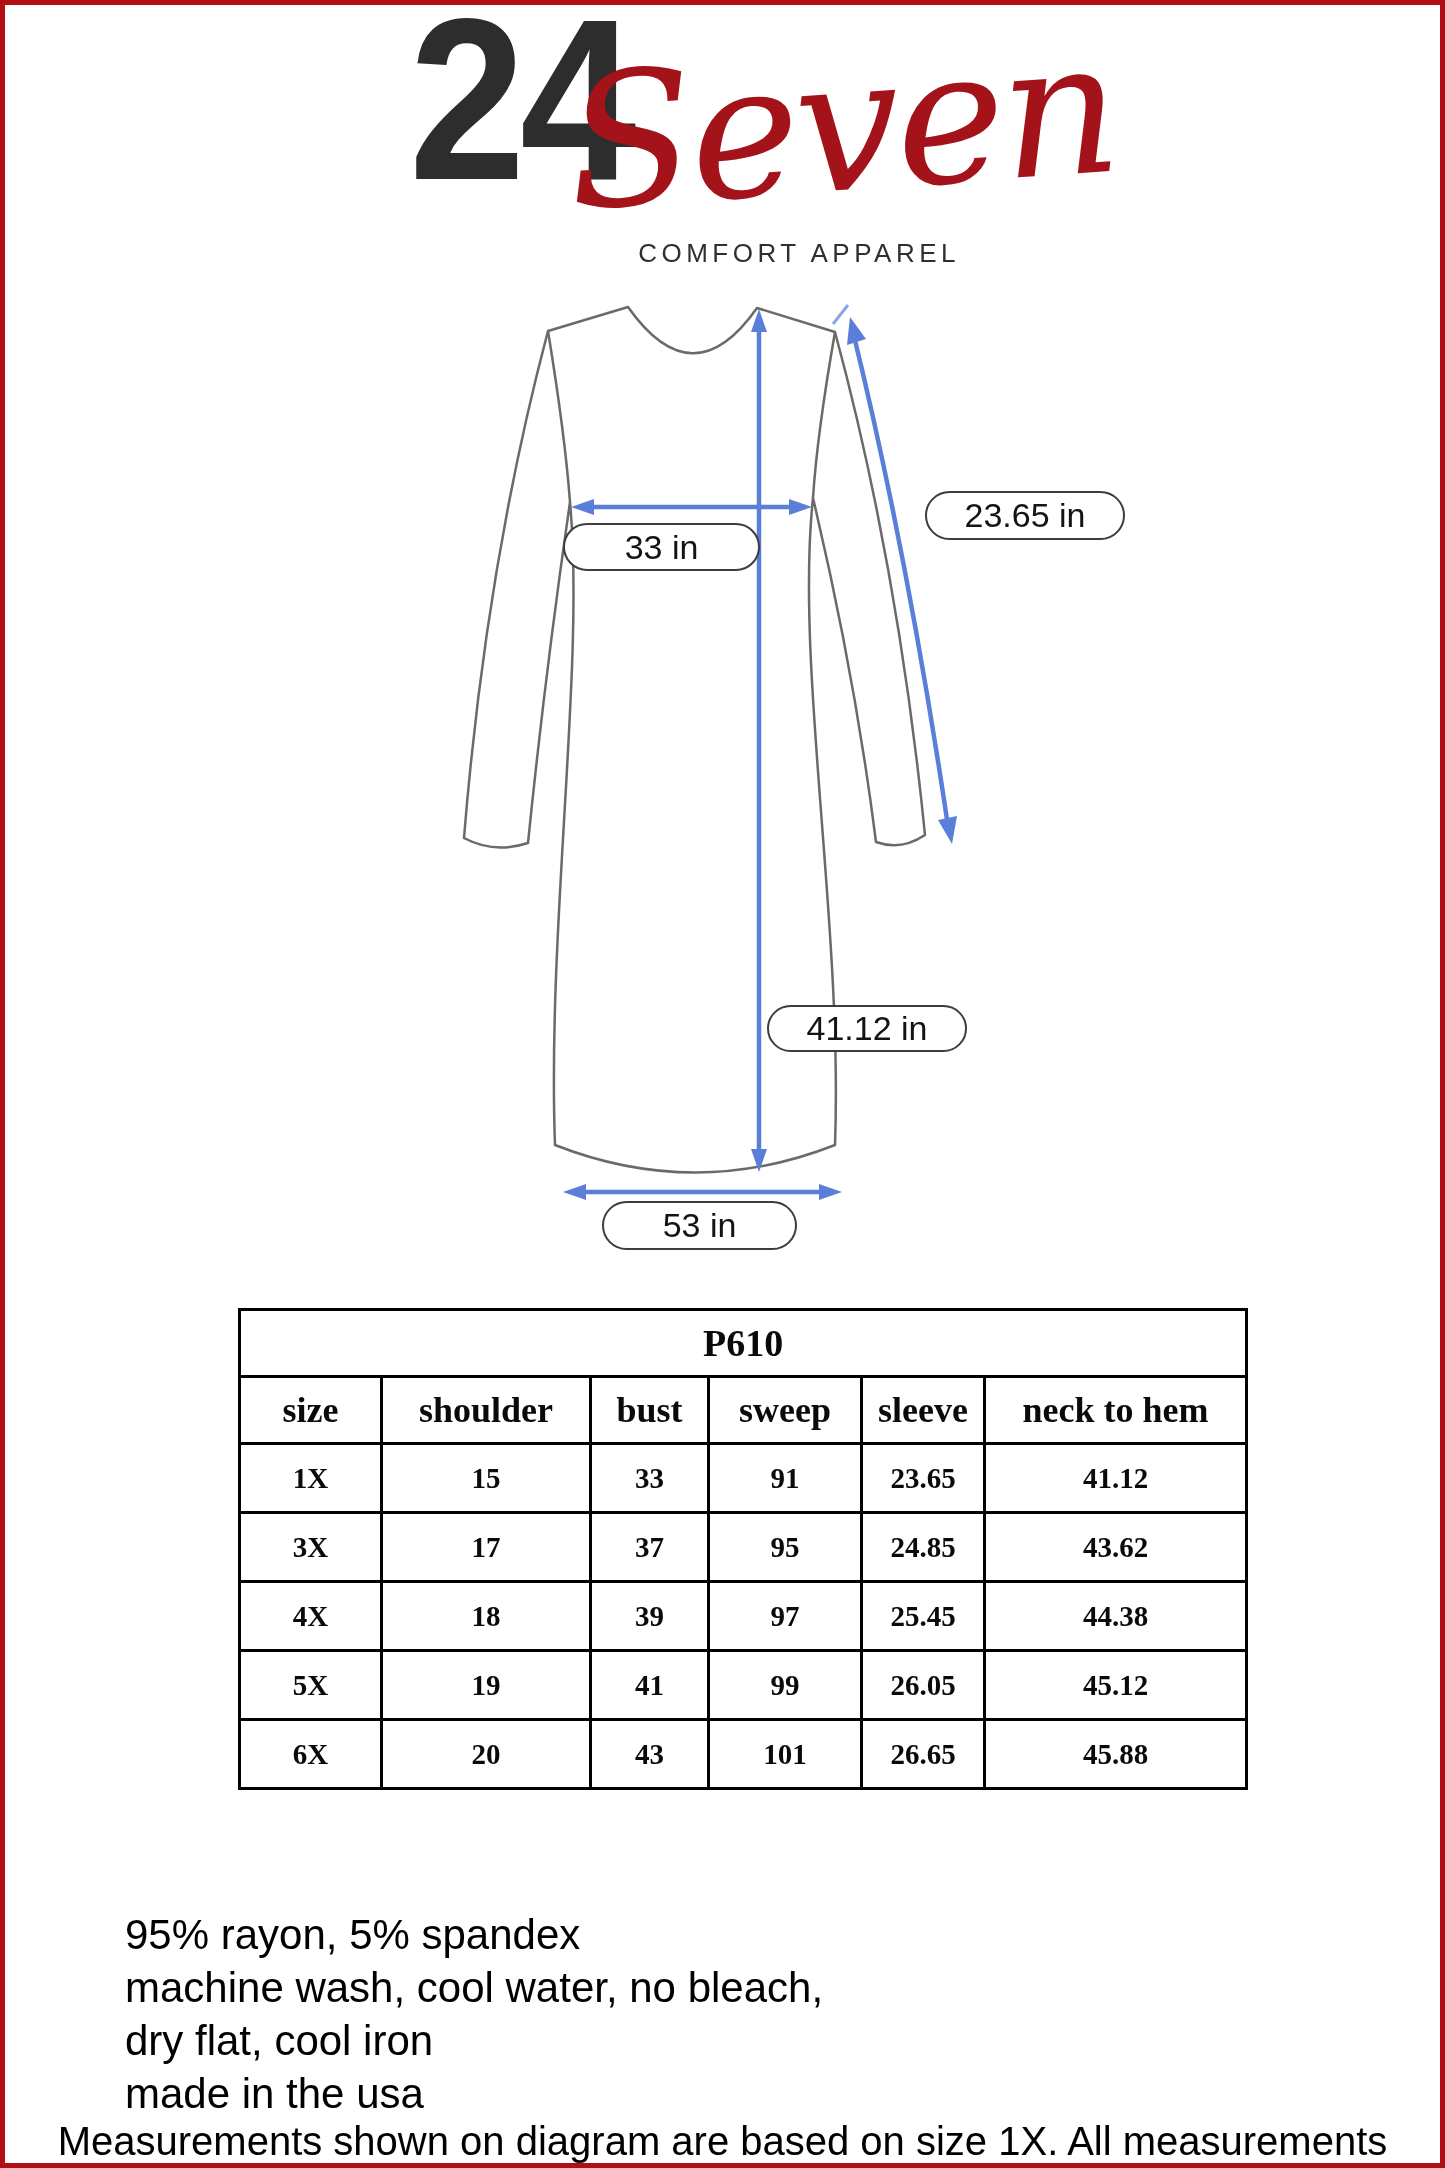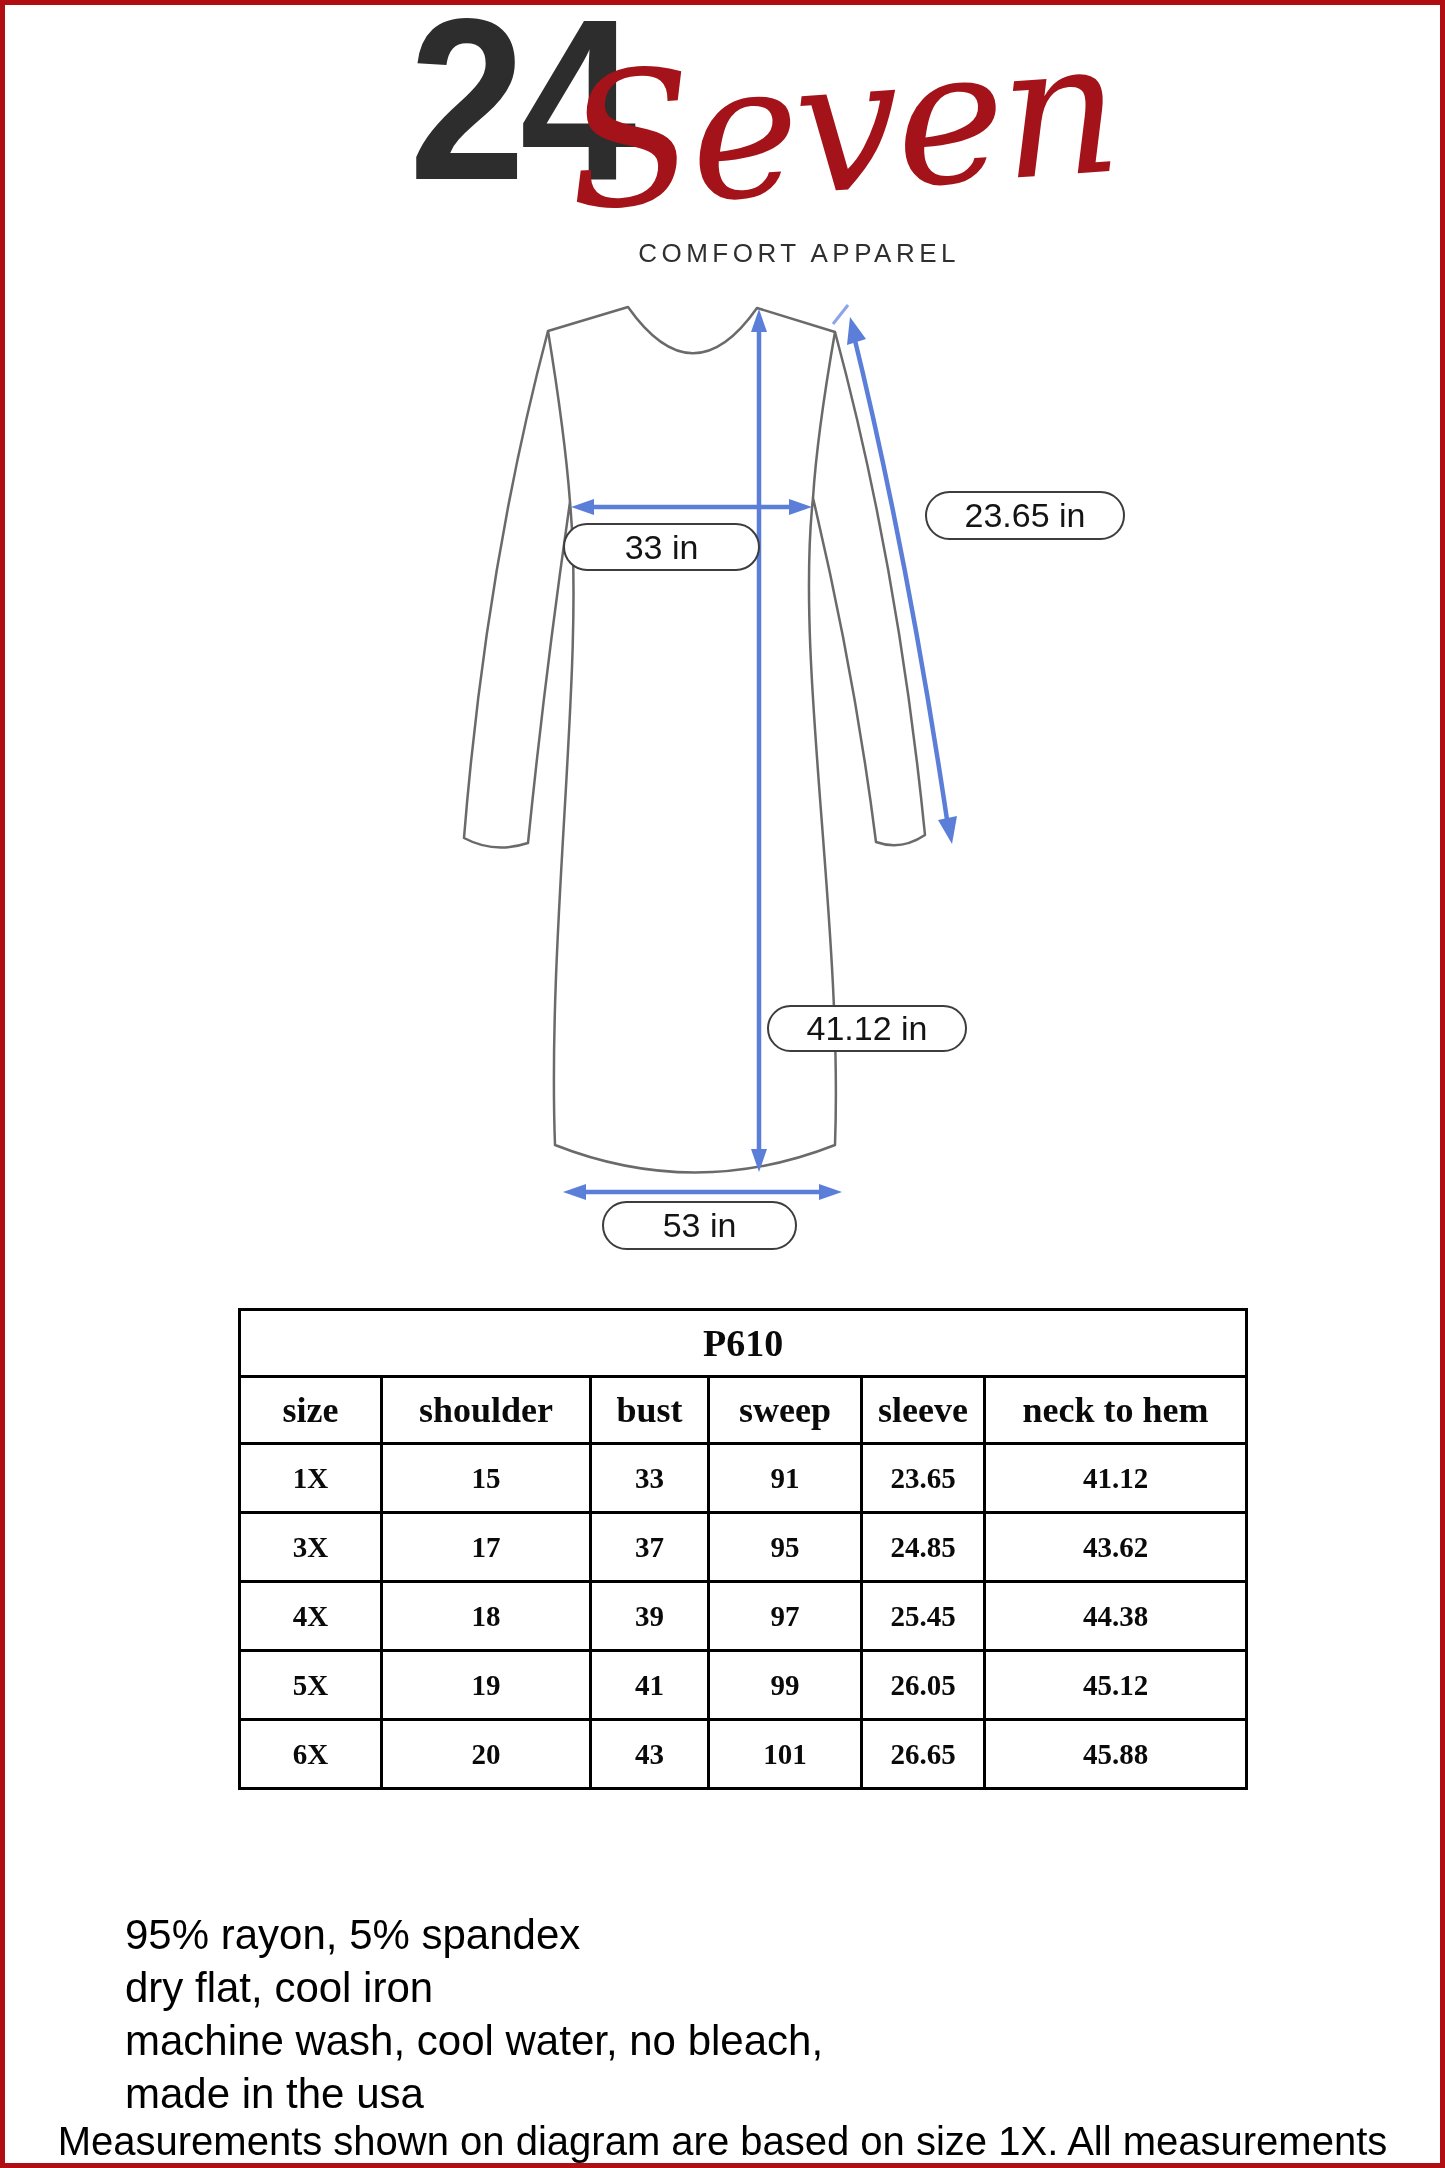--- a/index.html
+++ b/index.html
@@ -171,20 +171,20 @@
       <td>43</td>
       <td>101</td>
       <td>26.65</td>
       <td>45.88</td>
     </tr>
   </tbody>
     </table>
 
   <div class="care-block">
     <div>95% rayon, 5% spandex</div>
+    <div>machine wash, cool water, no bleach,</div>
     <div>dry flat, cool iron</div>
-    <div>machine wash, cool water, no bleach,</div>
     <div>made in the usa</div>
   </div>
 
   <div class="disclaimer">Measurements shown on diagram are based on size 1X. All measurements displayed in inches.</div>
 
 </div>
 
 </body></html>

